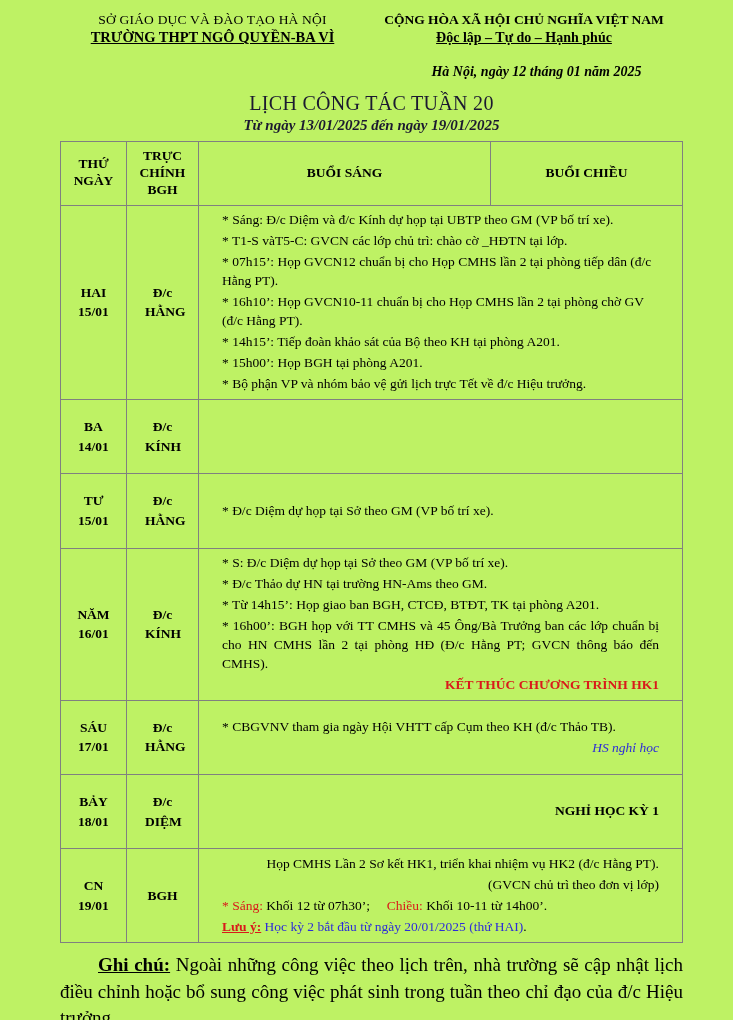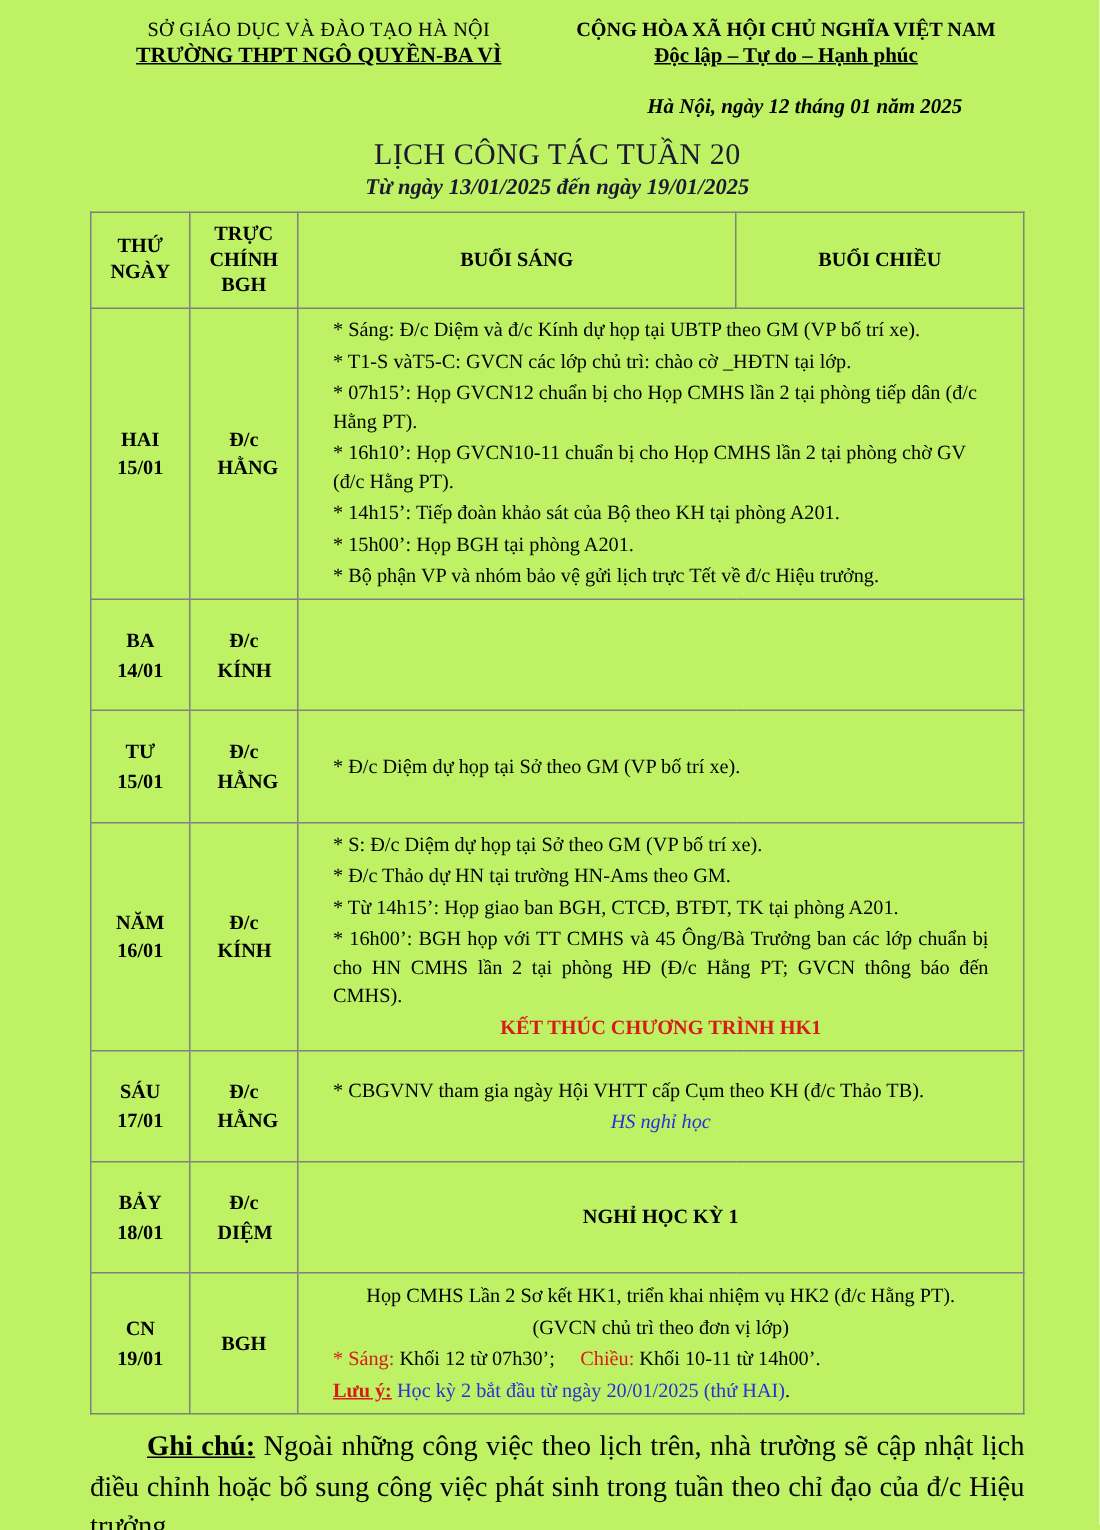--- a/index.html
+++ b/index.html
@@ -21,21 +21,21 @@
   .title{text-align:center;font-size:20px;font-weight:normal;color:#1b1930;margin-top:12px;letter-spacing:.3px;}
   .subtitle{text-align:center;font-size:15px;font-weight:bold;font-style:italic;color:#1b1930;margin-top:2px;}
   
   table.sched{border-collapse:collapse;width:100%;margin-top:7px;font-size:13.5px;table-layout:fixed;}
   table.sched th,table.sched td{border:1.5px solid #808080;vertical-align:middle;}
   table.sched th{font-weight:bold;padding:6px 2px;font-size:13.5px;line-height:1.25;}
   td.day-cell{text-align:center;font-weight:bold;padding:17px 2px;line-height:1.45;}
   td.duty-cell{text-align:center;font-weight:bold;padding:3px 18px;line-height:1.45;}
   td.content-cell{padding:3px 23px;}
   .line{line-height:1.38;margin:2.5px 0;}
-  .a-c{text-align:center;}
+  .a-c{text-align:right;}
   .j{text-align:justify;}
   .c-red{color:#d91a1a;}
   .c-blue{color:#2d2dd8;}
   .sb{font-weight:bold;}
   .si{font-style:italic;}
   .su{text-decoration:underline;}
   
   .note{margin-top:9px;font-size:19px;line-height:1.4;text-align:justify;text-indent:38px;}
   .note-label{font-weight:bold;text-decoration:underline;}
   

